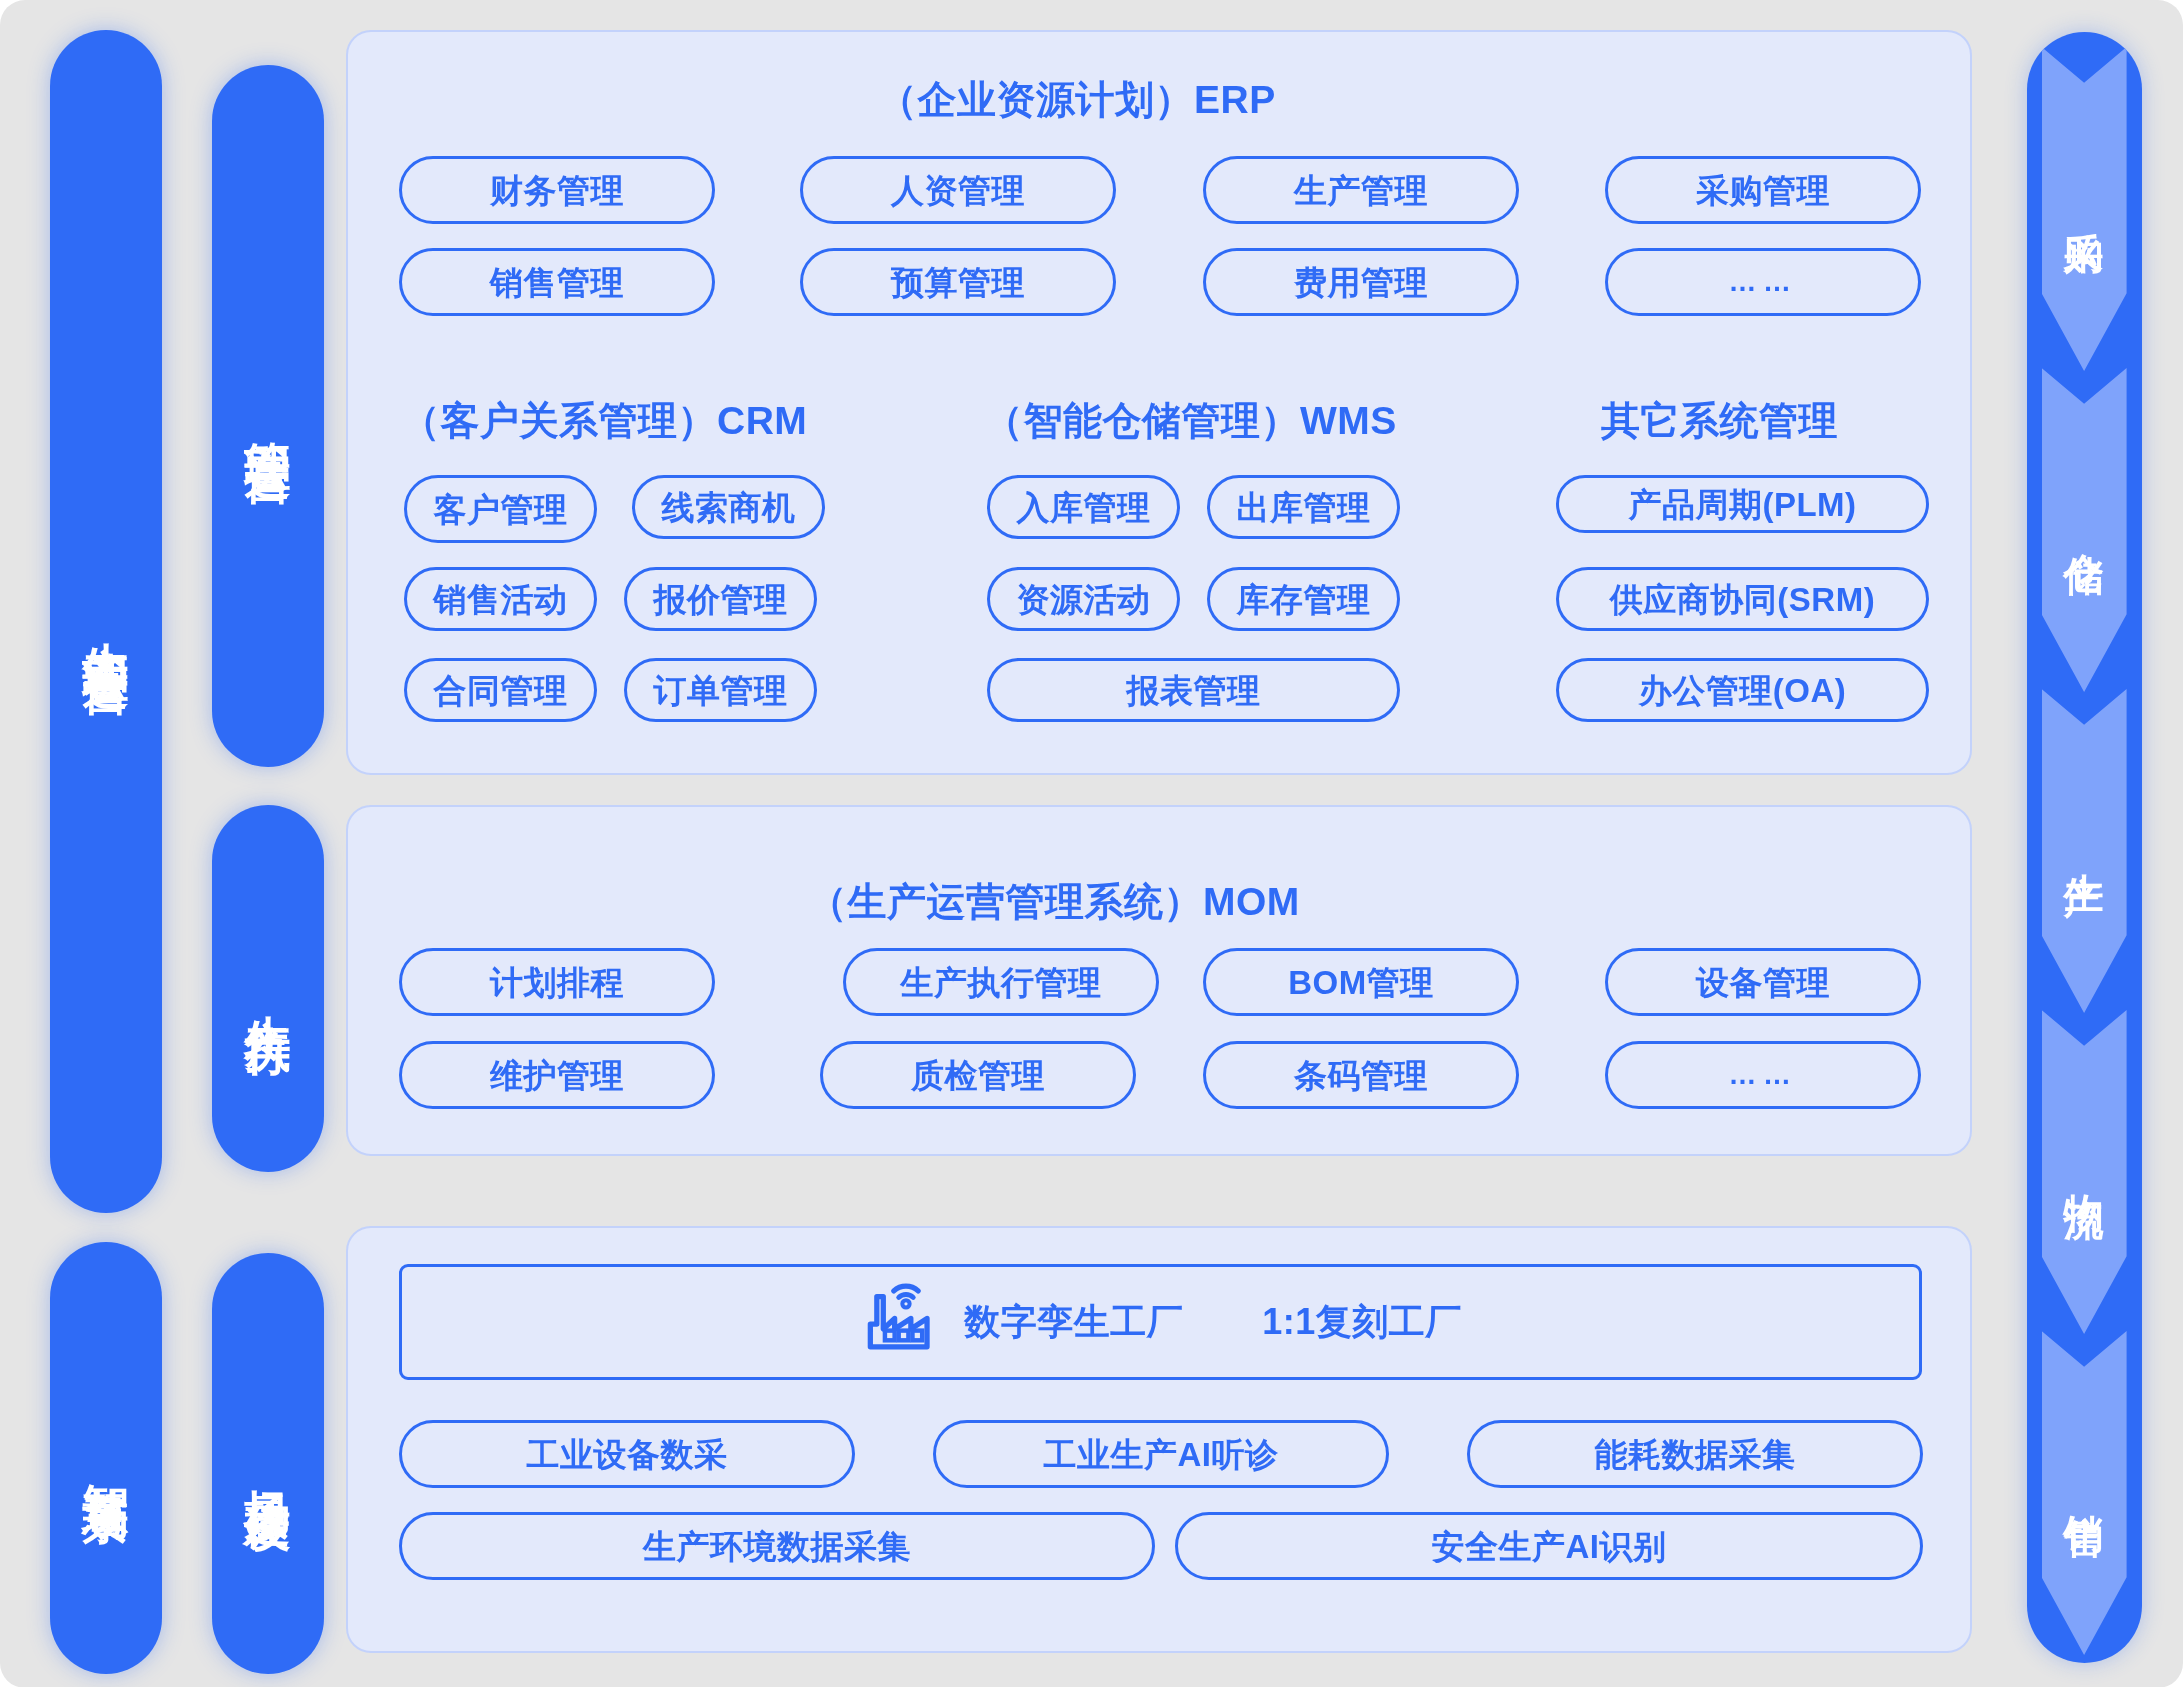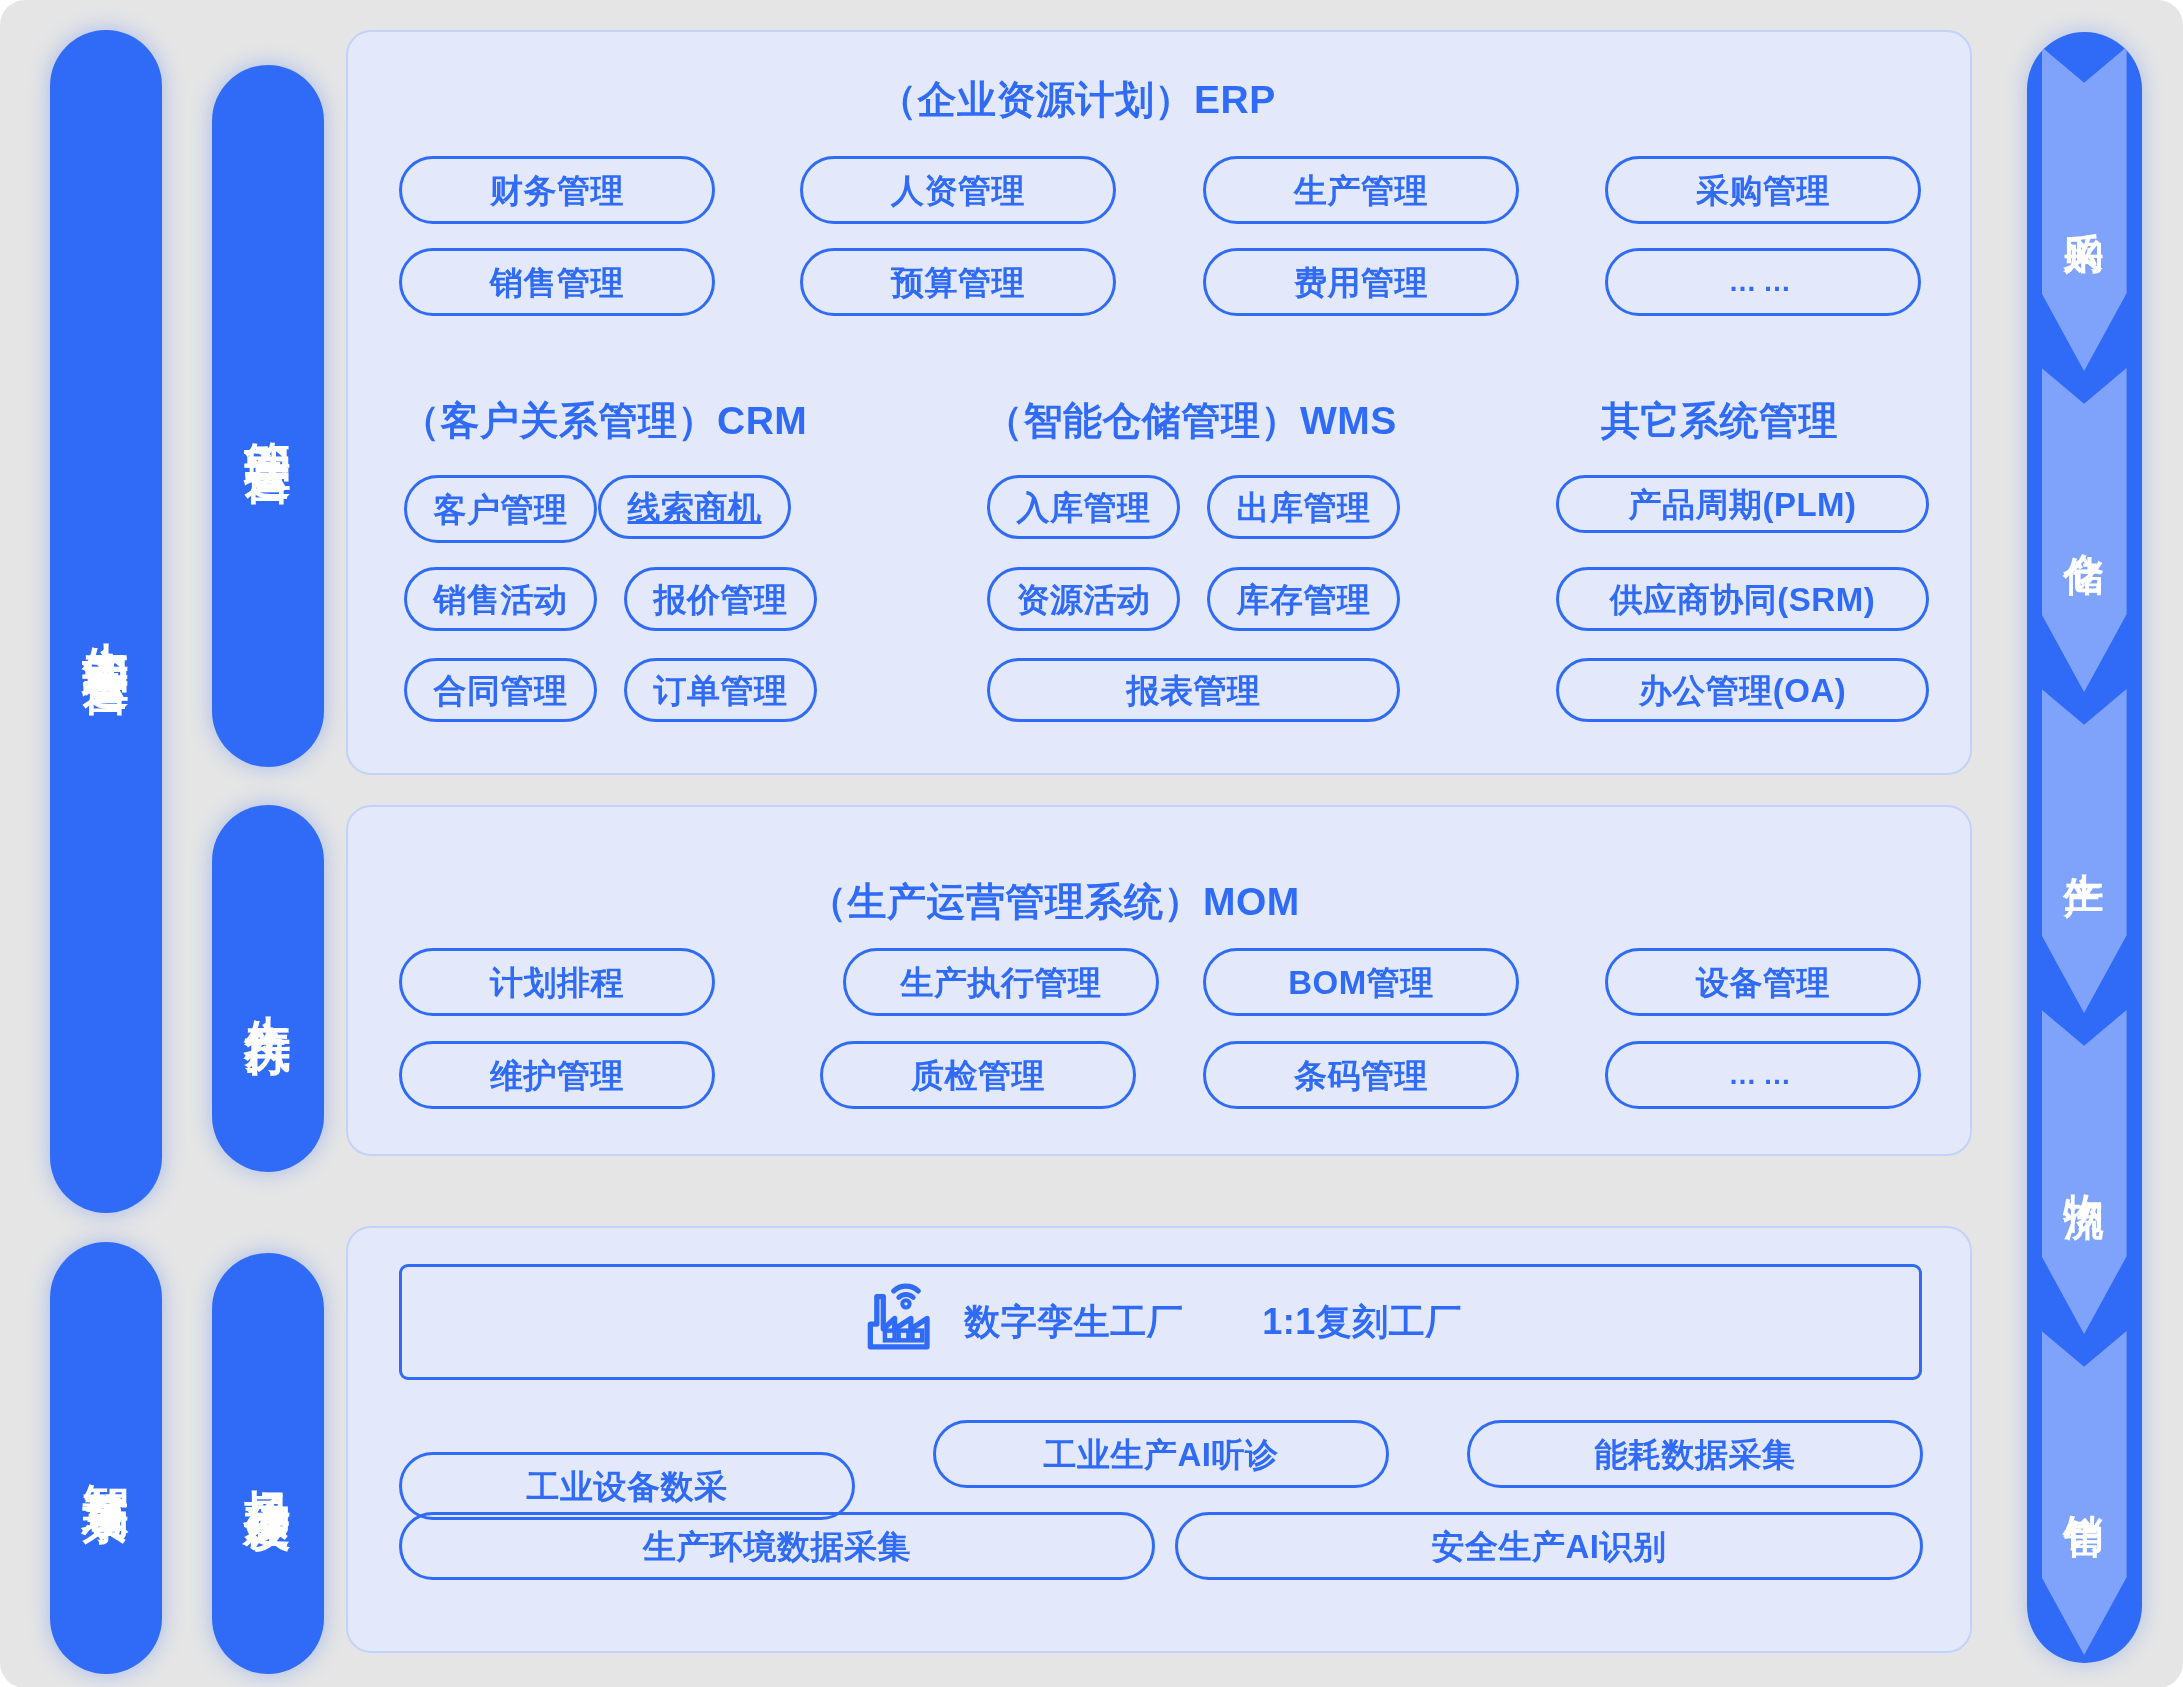--- a/index.html
+++ b/index.html
@@ -154,21 +154,21 @@
   <div class="chip" style="position:absolute; left:1605px; top:156px; width:316px; height:68px;">采购管理</div>
 
   <div class="chip" style="position:absolute; left:399px;  top:248px; width:316px; height:68px;">销售管理</div>
   <div class="chip" style="position:absolute; left:800px; top:248px; width:316px; height:68px;">预算管理</div>
   <div class="chip" style="position:absolute; left:1203px; top:248px; width:316px; height:68px;">费用管理</div>
   <div class="chip dots" style="position:absolute; left:1605px; top:248px; width:316px; height:68px;">……</div>
 
   <div class="section-title" style="left:401px; top:394px;">（客户关系管理）CRM</div>
 
   <div class="chip" style="position:absolute; left:404px;  top:475px; width:193px; height:68px;">客户管理</div>
-  <div class="chip" style="position:absolute; left:598px; top:475px; width:193px; height:64px;text-decoration:underline;">线索商机</div>
+  <div class="chip" style="position:absolute; left:632px; top:475px; width:193px; height:64px;">线索商机</div>
   <div class="chip" style="position:absolute; left:404px;  top:567px; width:193px; height:64px;">销售活动</div>
   <div class="chip" style="position:absolute; left:624px; top:567px; width:193px; height:64px;">报价管理</div>
   <div class="chip" style="position:absolute; left:404px;  top:658px; width:193px; height:64px;">合同管理</div>
   <div class="chip" style="position:absolute; left:624px; top:658px; width:193px; height:64px;">订单管理</div>
 
   <div class="section-title" style="left:984px; top:394px;">（智能仓储管理）WMS</div>
 
   <div class="chip" style="position:absolute; left:987px; top:475px; width:193px; height:64px;">入库管理</div>
   <div class="chip" style="position:absolute; left:1207px; top:475px; width:193px; height:64px;">出库管理</div>
   <div class="chip" style="position:absolute; left:987px; top:567px; width:193px; height:64px;">资源活动</div>
@@ -207,21 +207,21 @@
         <circle cx="58" cy="27" r="4.5" stroke="#2f6bf6" stroke-width="5" fill="none"></circle>
         <path d="M49 19 A13 13 0 0 1 67 19" stroke="#2f6bf6" stroke-width="6" stroke-linecap="round" fill="none"></path>
         <path d="M43 11 A22 22 0 0 1 73 11" stroke="#2f6bf6" stroke-width="6.5" stroke-linecap="round" fill="none"></path>
       </svg>
     </span>
     <span class="twin-text">数字孪生工厂</span>
     <span class="gap"></span>
     <span class="twin-text">1:1复刻工厂</span>
   </div>
 
-  <div class="chip" style="position:absolute; left:399px;  top:1420px; width:456px; height:68px;margin-top:32px;">工业设备数采</div>
+  <div class="chip" style="position:absolute; left:399px;  top:1420px; width:456px; height:68px;">工业设备数采</div>
   <div class="chip" style="position:absolute; left:933px; top:1420px; width:456px; height:68px;">工业生产AI听诊</div>
   <div class="chip" style="position:absolute; left:1467px; top:1420px; width:456px; height:68px;">能耗数据采集</div>
 
   <div class="chip" style="position:absolute; left:399px;  top:1512px; width:756px; height:68px;">生产环境数据采集</div>
   <div class="chip" style="position:absolute; left:1175px; top:1512px; width:748px; height:68px;">安全生产AI识别</div>
 
   <div class="rail" style="left:2027px; top:32px; width:115px; height:1631px;">
     <div class="rail-inner">
       <div class="arrow" style="top:15px; height:324px;">
         <span>采购</span>

